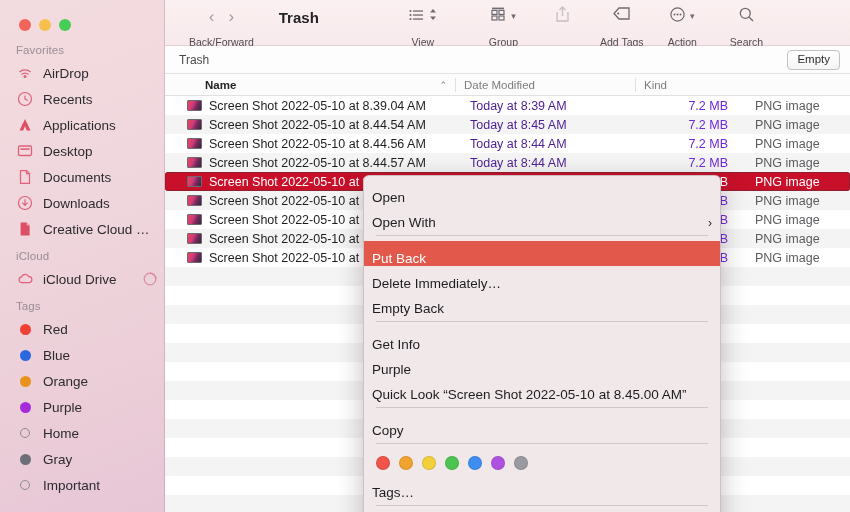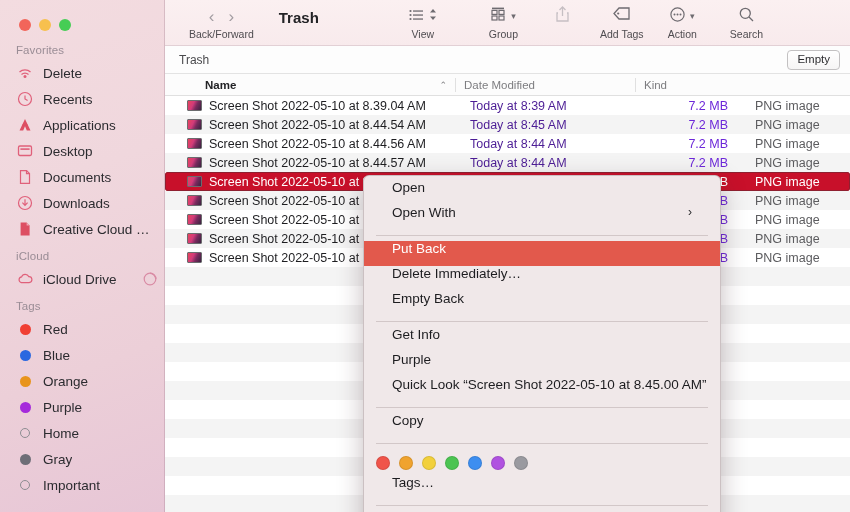--- a/index.html
+++ b/index.html
@@ -81,21 +81,21 @@
   .toolbar::after {
     content:""; position:absolute; left:0; bottom:0; width:100%; height:1px;
     background: rgba(150,120,130,.22);
   }
   .tb-group {
     display:flex; flex-direction:column; align-items:center;
     padding-top: 5px;
   }
   .tb-icons { display:flex; align-items:center; gap:5px; height:22px; color:#6e6b70; }
   .tb-caption {
-    font-size: 10.5px; color: #4f4c50; margin-top: 1px; line-height: 12px;
+    font-size: 10.5px; color: #4f4c50; margin-top: 9px; line-height: 12px;
   }
   .tb-caption.dim { color: #b9b2b6; }
   .nav-arrows { display:flex; gap:14px; color:#a29ca1; font-size:17px; line-height:17px; }
   .wintitle {
     font-size: 15px; font-weight: bold; color: #232326;
     padding-top: 9px;
   }
   .chev { font-size: 9px; color:#6e6b70; }
 
   
@@ -180,22 +180,22 @@
     width: 358px;
     background: #f0e8e9;
     border: 1px solid rgba(120,100,105,.30);
     border-radius: 6px;
     box-shadow: 0 8px 26px rgba(60,30,40,.30);
     padding: 4px 0 5px;
     overflow: hidden;
   }
   .mi {
     position: relative;
-    display: flex; align-items: flex-start;
-    height: 25px; padding: 0 28px;
+    display: flex; align-items: flex-end;
+    height: 25px; padding: 0 8px;
     font-size: 13.5px; color: #1d1d20;
     white-space: nowrap;
   }
   .mi.highlight { background: #e2594c; color: #ffffff; }
   .mi .submark { margin-left: auto; font-size: 12px; color:#2b2b2e; }
   .sep { height: 1px; background: rgba(120,100,105,.25); margin: 5px 12px; }
   .swatches { display: flex; gap: 9px; padding: 7px 12px 5px; }
   .sw { width: 14px; height: 14px; border-radius: 50%; border:1px solid rgba(0,0,0,.10); }
 </style>
 </head>
@@ -212,21 +212,21 @@
     <div id="sidebar-sections">
         <div class="sb-section">Favorites</div>
         <div class="sb-item">
           <span class="sb-icon">
             <svg width="16" height="16" viewBox="0 0 16 16">
               <circle cx="8" cy="11.5" r="1.5" fill="#e0607a"></circle>
               <path d="M4.5 9.5a5 5 0 0 1 7 0" stroke="#e0607a" stroke-width="1.2" fill="none"></path>
               <path d="M2.5 7a8 8 0 0 1 11 0" stroke="#e0607a" stroke-width="1.2" fill="none"></path>
             </svg>
           </span>
-          <span class="sb-label">Delete</span>
+          <span class="sb-label">AirDrop</span>
         </div>
         <div class="sb-item">
           <span class="sb-icon">
             <svg width="16" height="16" viewBox="0 0 16 16">
               <circle cx="8" cy="8" r="6.5" fill="none" stroke="#e0607a" stroke-width="1.2"></circle>
               <path d="M8 4.4V8l2.6 1.6" stroke="#e0607a" stroke-width="1.2" fill="none"></path>
             </svg>
           </span>
           <span class="sb-label">Recents</span>
         </div>

